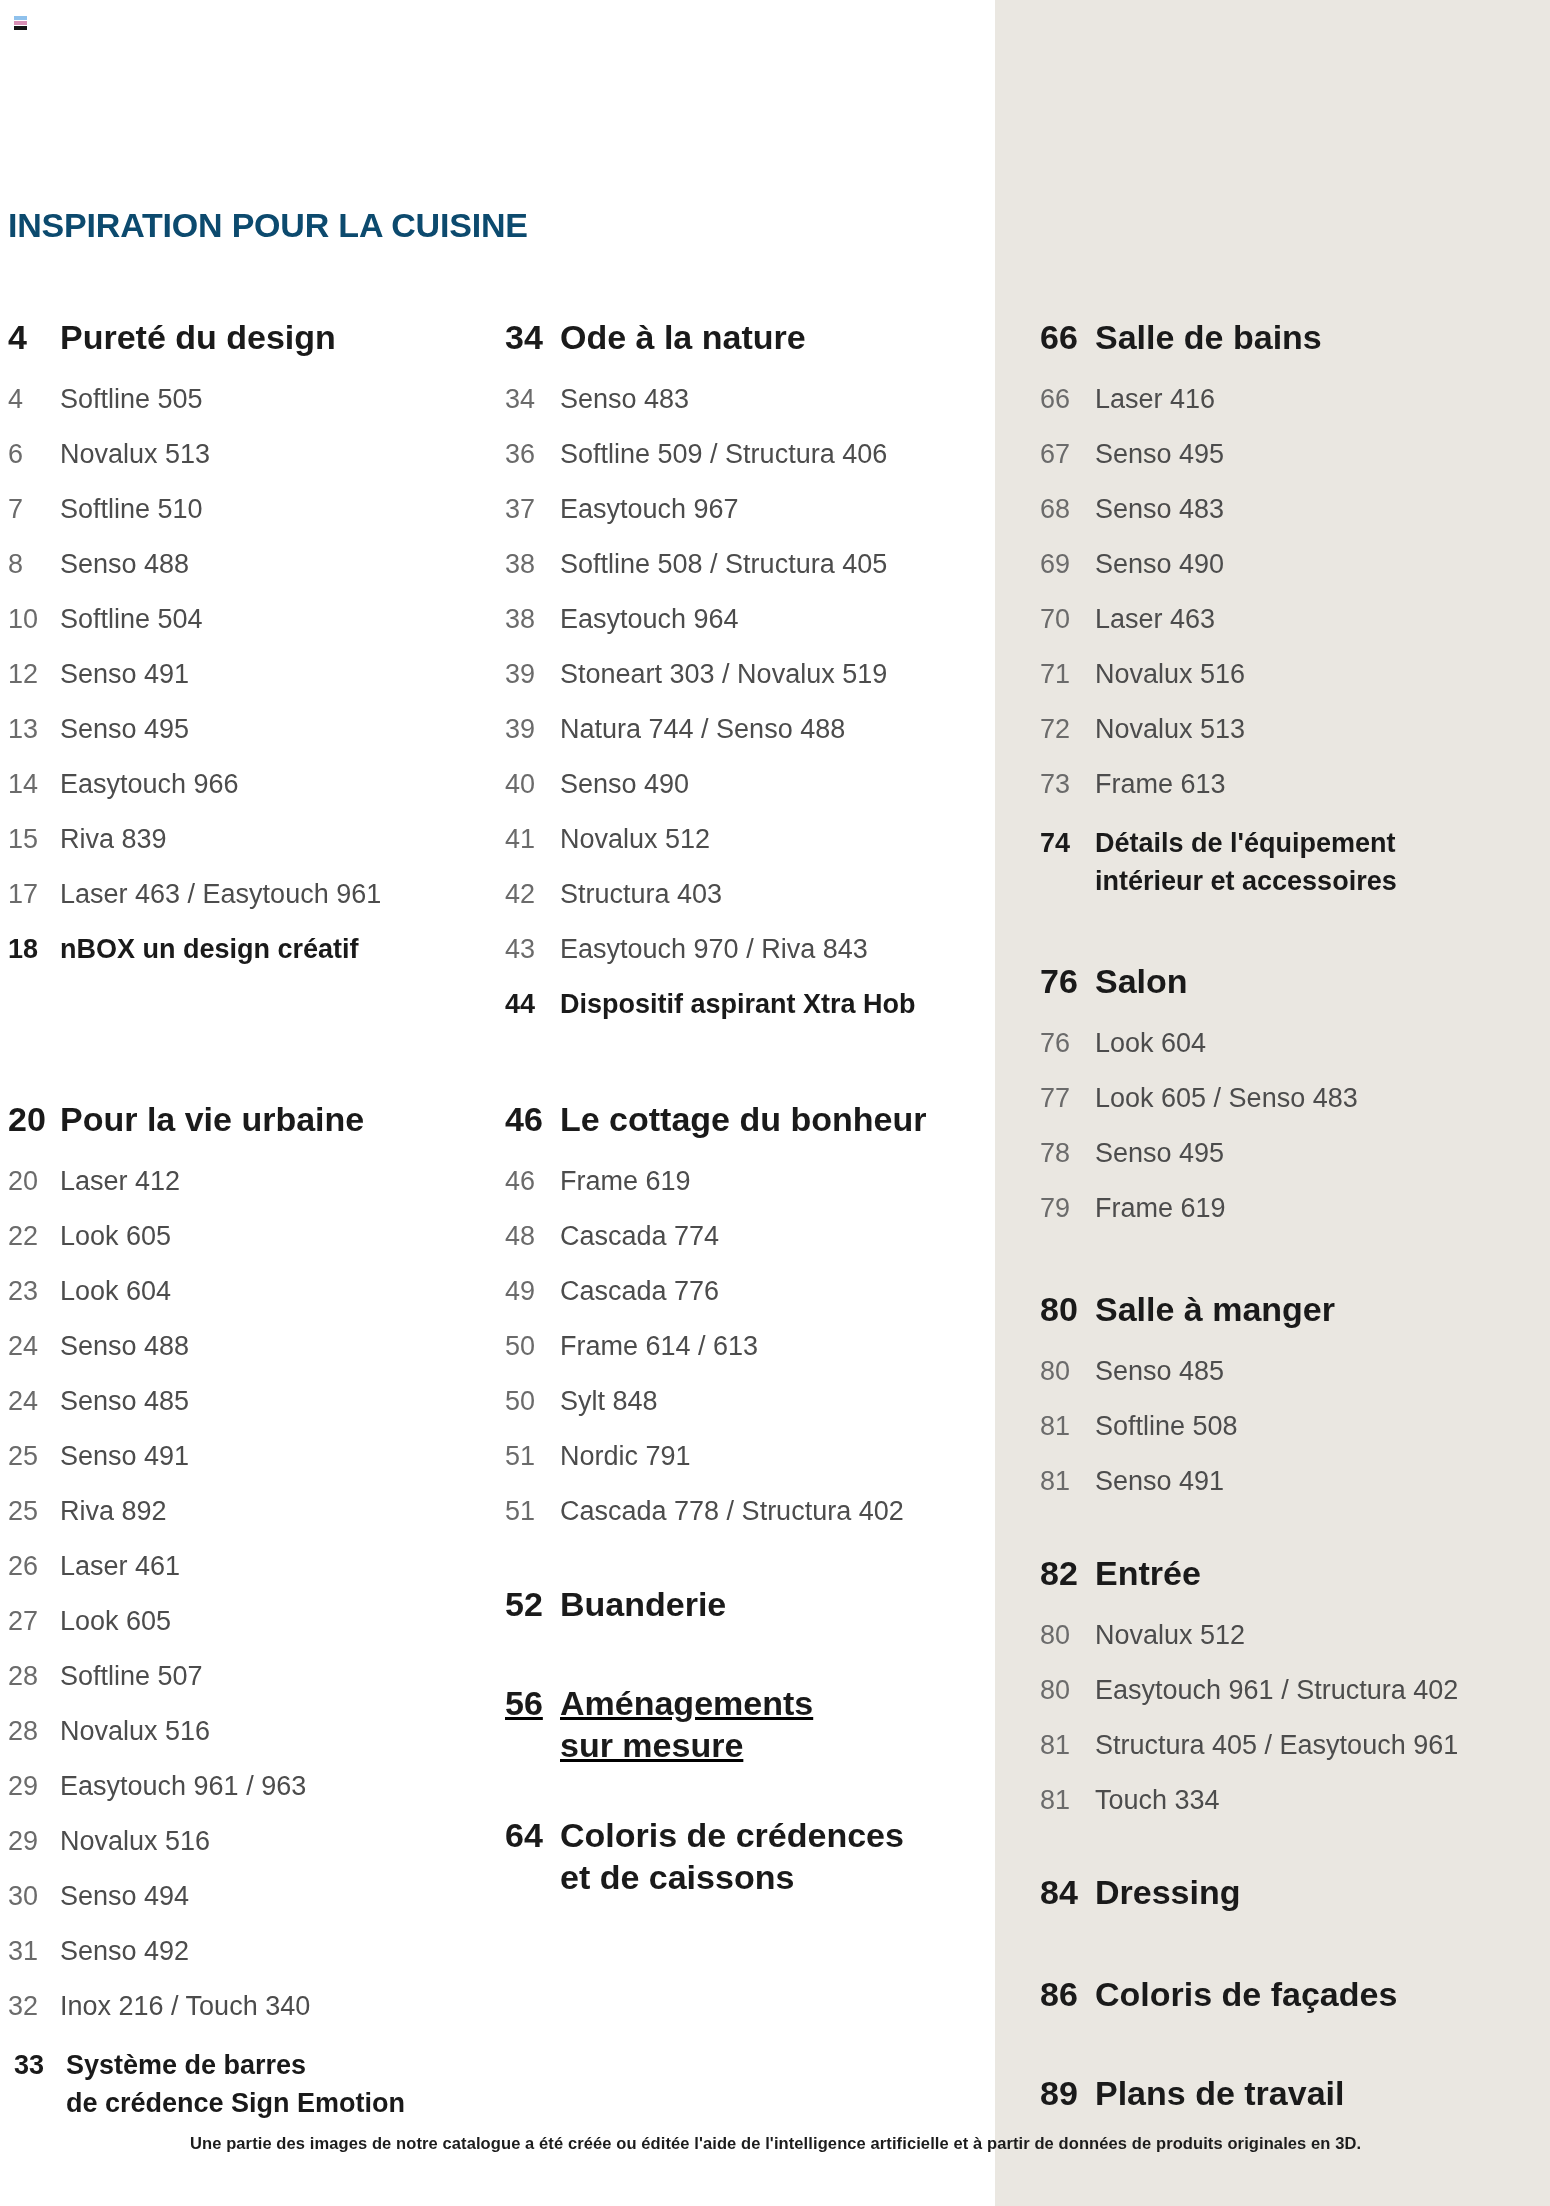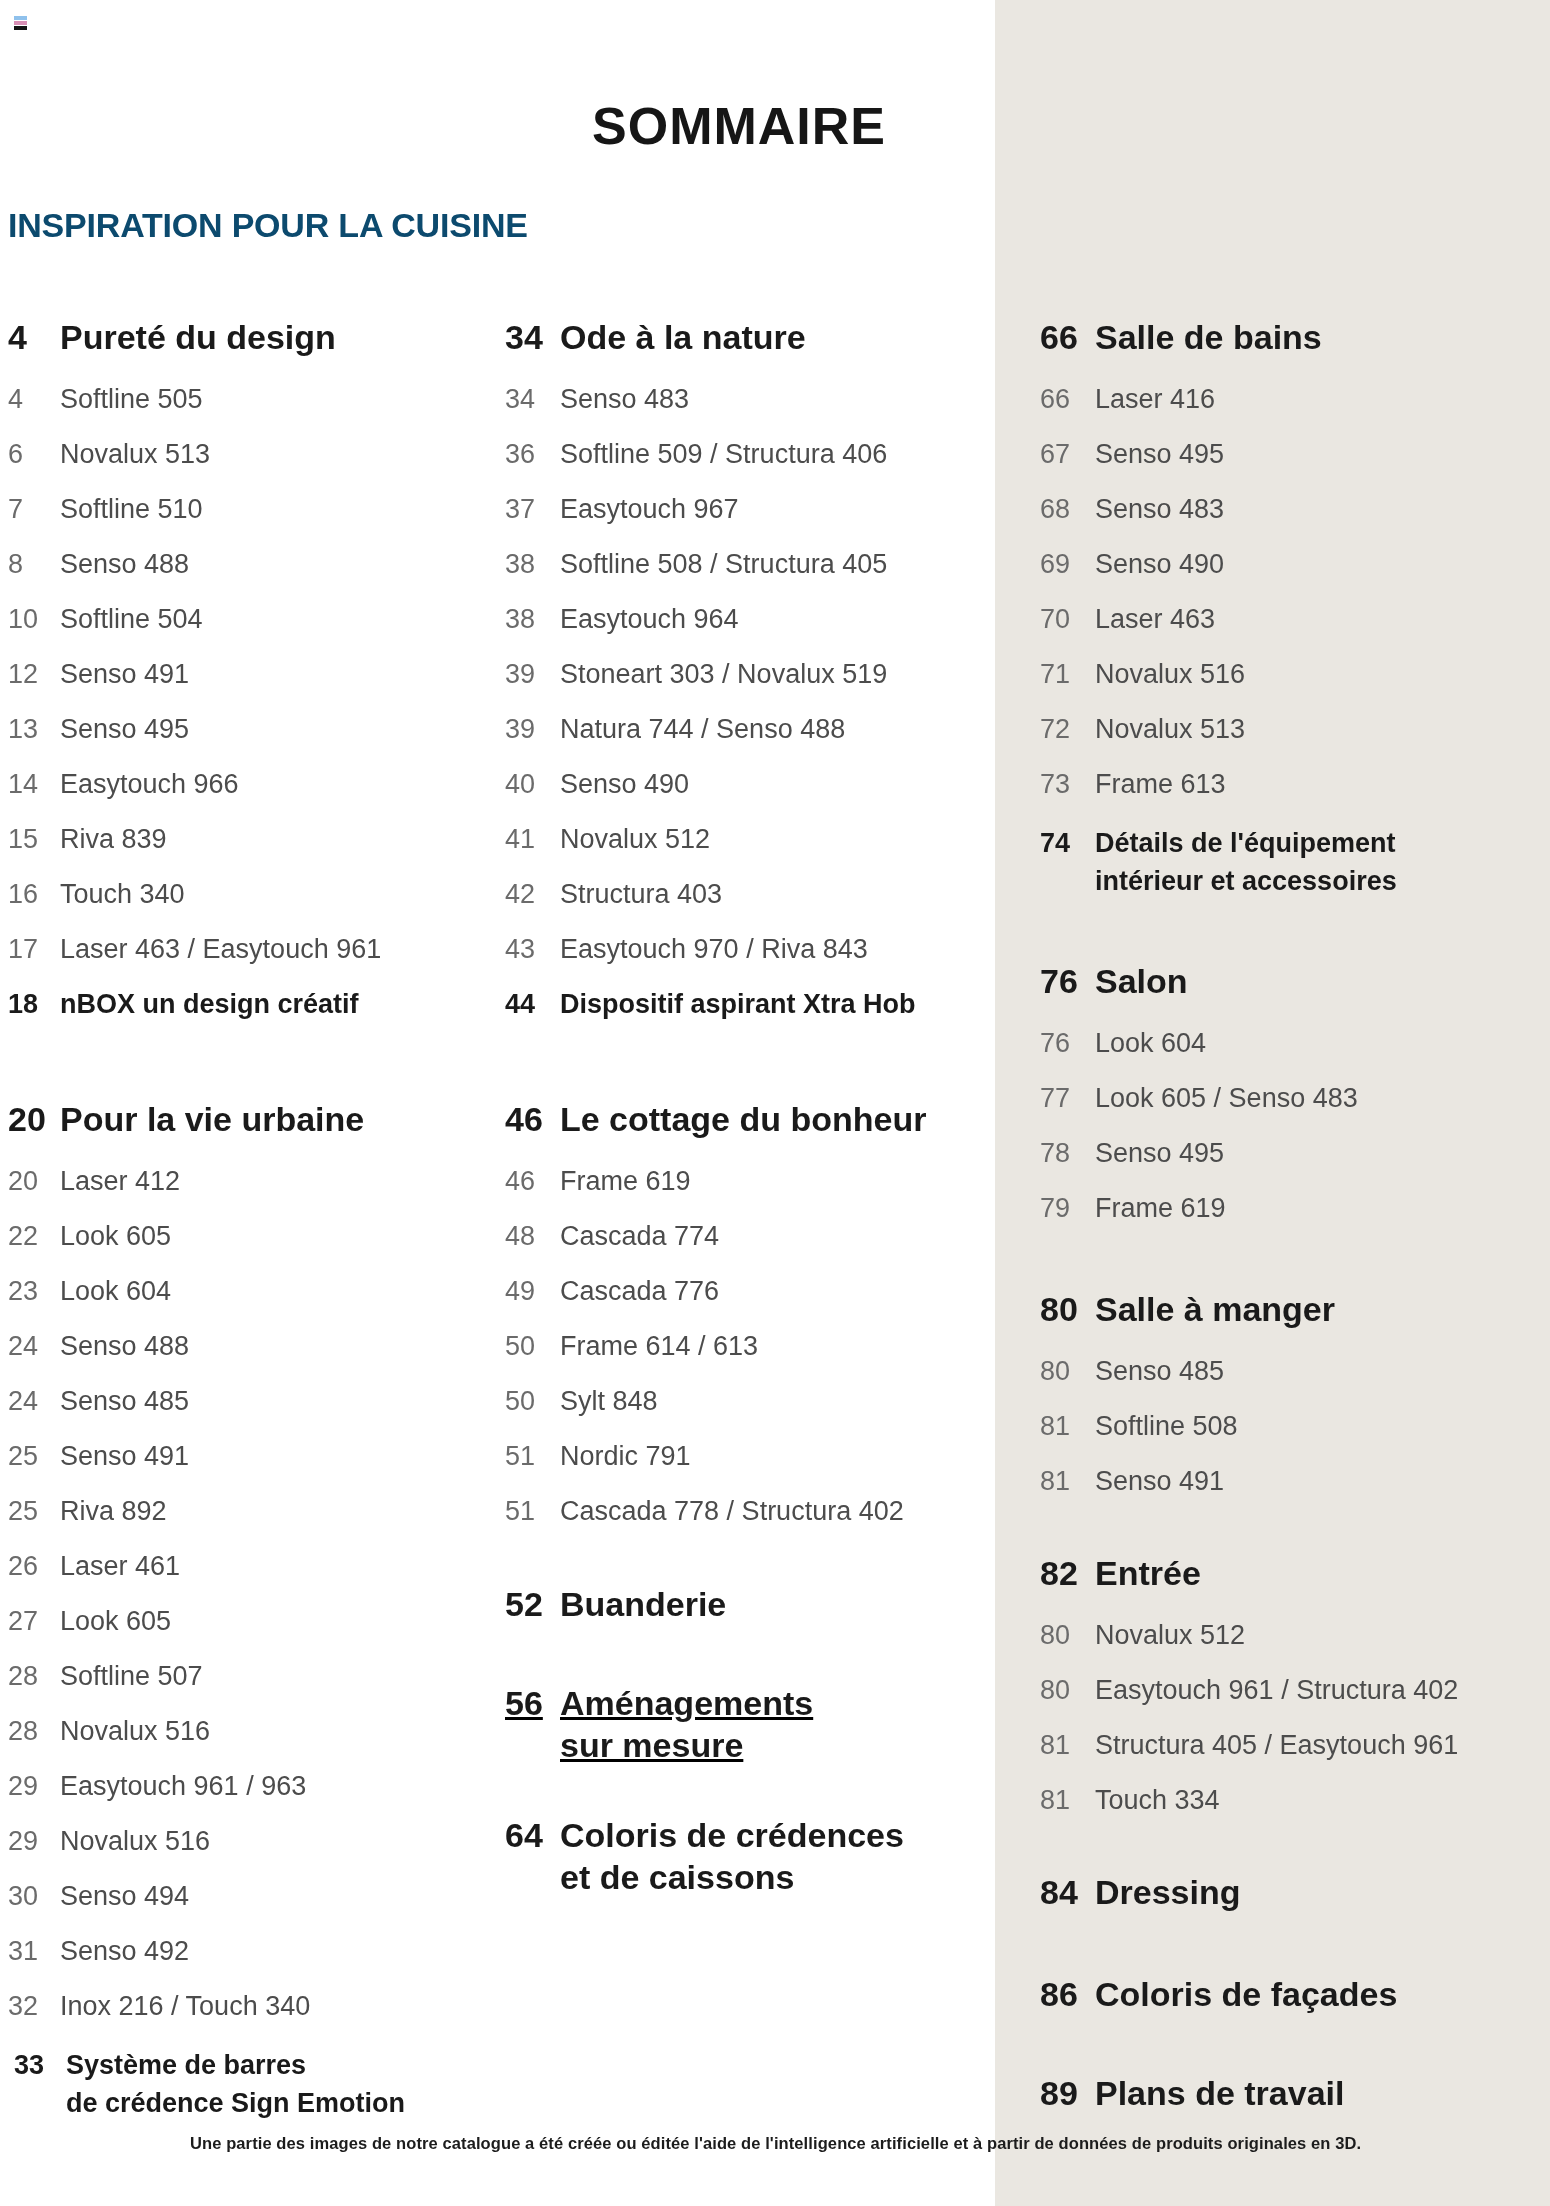--- a/index.html
+++ b/index.html
@@ -48,21 +48,20 @@
 </head>
 <body>
 
 <div id="page">
   <div id="right-panel"></div>
   <div id="print-mark">
       <div class="stripe" style="background: rgb(143, 193, 236);"></div>
       <div class="stripe" style="background: rgb(217, 143, 181);"></div>
       <div class="stripe" style="background: rgb(20, 20, 20);"></div>
     </div>
-  <div id="page-title">SOMMAIRE</div>
   <div id="inspiration">INSPIRATION POUR LA CUISINE</div>
   <div id="col-1">
       <div class="section" style="left: 8px; top: 316px;">
         <div class="sec-head">
           <span class="num" style="width: 52px;">4</span>
           <span class="ttl">Pureté du design</span>
         </div>
         <div class="row">
           <span class="num" style="width: 52px;">4</span>
           <span class="label">Softline 505</span>
@@ -91,24 +90,20 @@
           <span class="num" style="width: 52px;">13</span>
           <span class="label">Senso 495</span>
         </div>
         <div class="row">
           <span class="num" style="width: 52px;">14</span>
           <span class="label">Easytouch 966</span>
         </div>
         <div class="row">
           <span class="num" style="width: 52px;">15</span>
           <span class="label">Riva 839</span>
-        </div>
-        <div class="row">
-          <span class="num" style="width: 52px;">16</span>
-          <span class="label">Touch 340</span>
         </div>
         <div class="row">
           <span class="num" style="width: 52px;">17</span>
           <span class="label">Laser 463 / Easytouch 961</span>
         </div>
         <div class="row bold">
           <span class="num" style="width: 52px;">18</span>
           <span class="label">nBOX un design créatif</span>
         </div>
       </div>

